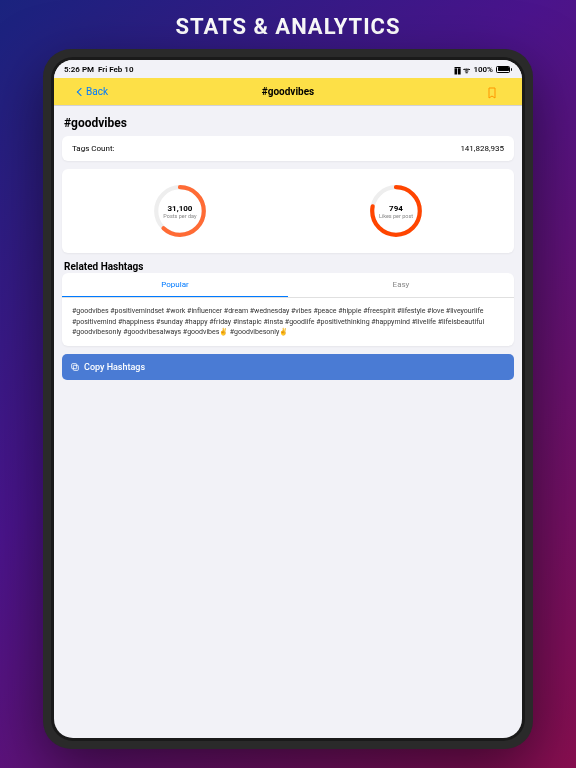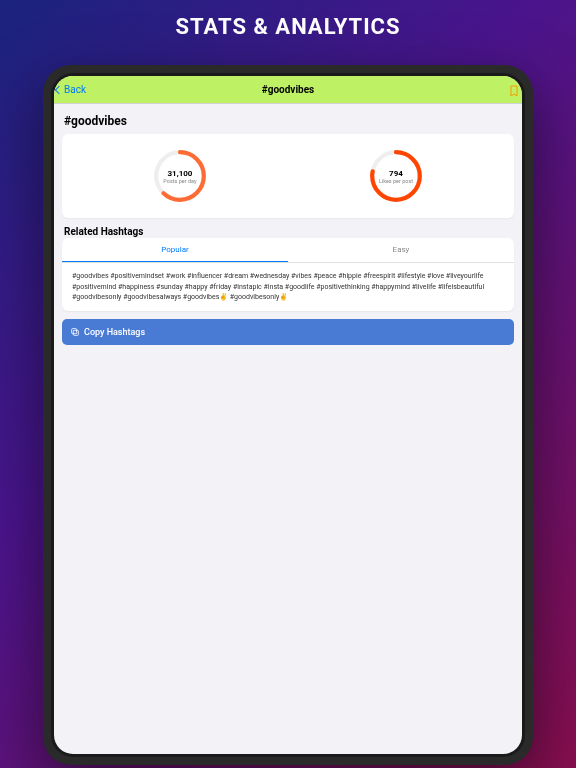--- a/index.html
+++ b/index.html
@@ -1,23 +1,23 @@
 <!DOCTYPE html>
 <html><head>
 <meta charset="utf-8">
 <style>
 *{margin:0;padding:0;box-sizing:border-box;font-family:-apple-system,BlinkMacSystemFont,'Segoe UI',Roboto,sans-serif}
 body{width:576px;height:768px;background:linear-gradient(135deg,#1a237e 0%,#4a148c 40%,#880e4f 100%);display:flex;flex-direction:column;align-items:center;overflow:hidden}
-.banner{color:#fff;font-size:22px;font-weight:700;letter-spacing:1px;margin:14px 0 26px}
+.banner{color:#fff;font-size:22px;font-weight:700;letter-spacing:1px;margin:14px 0 10px}
 .ipad{width:490px;height:700px;background:#2a2a2a;border-radius:28px;padding:8px;box-shadow:0 20px 60px rgba(0,0,0,.5)}
 .ipad-inner{width:100%;height:100%;background:#1a1a1a;border-radius:22px;padding:3px}
 .screen{width:100%;height:100%;background:#f2f2f7;border-radius:19px;overflow:hidden;display:flex;flex-direction:column;position:relative}
 .statusbar{height:18px;display:flex;justify-content:space-between;align-items:center;padding:0 10px;font-size:8px;font-weight:600;background:#f2f2f7}
 .sb-right{display:flex;align-items:center;gap:3px}
-.navbar{height:28px;display:flex;align-items:center;justify-content:space-between;padding:0 2px;border-bottom:.5px solid #d1d1d6;background:#bef264}
+.navbar{height:28px;display:flex;align-items:center;justify-content:space-between;padding:0 24px;border-bottom:.5px solid #d1d1d6;background:#fde047}
 .back-btn{display:flex;align-items:center;color:#007aff;font-size:10px;gap:2px}
 .chev{width:6px;height:6px;border-left:1.5px solid #007aff;border-bottom:1.5px solid #007aff;transform:rotate(45deg)}
 .nav-title{font-size:10px;font-weight:700;position:absolute;left:50%;transform:translateX(-50%)}
 .bookmark{width:12px;height:14px;position:relative}
 .bookmark svg{width:100%;height:100%}
 .content{flex:1;padding:8px;overflow-y:auto}
 .heading{font-size:12px;font-weight:700;margin:2px 0 6px 2px}
 .card{background:#fff;border-radius:6px;margin-bottom:8px;box-shadow:0 1px 2px rgba(0,0,0,.05)}
 .row-card{display:flex;justify-content:space-between;align-items:center;padding:8px 10px;font-size:8px}
 .gauges{display:flex;justify-content:space-around;padding:14px 10px}
@@ -42,37 +42,54 @@
 </style>
 </head>
 <body>
 
 <div class="banner">STATS &amp; ANALYTICS</div>
 
 <div class="ipad">
 <div class="ipad-inner">
 <div class="screen">
 
+<div class="statusbar">
+  <div><span>5:26 PM</span>&nbsp;&nbsp;<span>Fri Feb 10</span></div>
+  <div class="sb-right">
+    <span class="wifi">䷖ ᯤ</span>
+    <span>100%</span>
+    <span class="battery">
+              <span class="batt-body">
+                <span class="batt-fill"></span>
+              </span>
+              <span class="batt-tip"></span>
+            </span>
+  </div>
+</div>
 
 <div class="navbar">
   <div class="back-btn">
     <span class="chev"></span>
     <span>Back</span>
   </div>
   <div class="nav-title">#goodvibes</div>
   <div class="bookmark">
     <svg viewBox="0 0 24 24">
               <path d="M6 2h12v20l-6-4-6 4z" fill="none" stroke="#ff9500" stroke-width="2"></path>
             </svg>
   </div>
 </div>
 
 <div class="content">
   <div class="heading">#goodvibes</div>
 
+  <div class="card row-card">
+    <span>Tags Count:</span>
+    <span>141,828,935</span>
+  </div>
 
   <div class="card gauges">
     <div class="gauge">
       <div class="ring">
         <svg viewBox="0 0 40 40">
           <circle cx="20" cy="20" r="17" fill="none" stroke="#eee" stroke-width="3"></circle>
           <circle cx="20" cy="20" r="17" fill="none" stroke="#ff6b35" stroke-width="3" stroke-dasharray="66 107" stroke-linecap="round"></circle>
         </svg>
         <div class="ring-text">
           <div class="ring-val">31,100</div>

